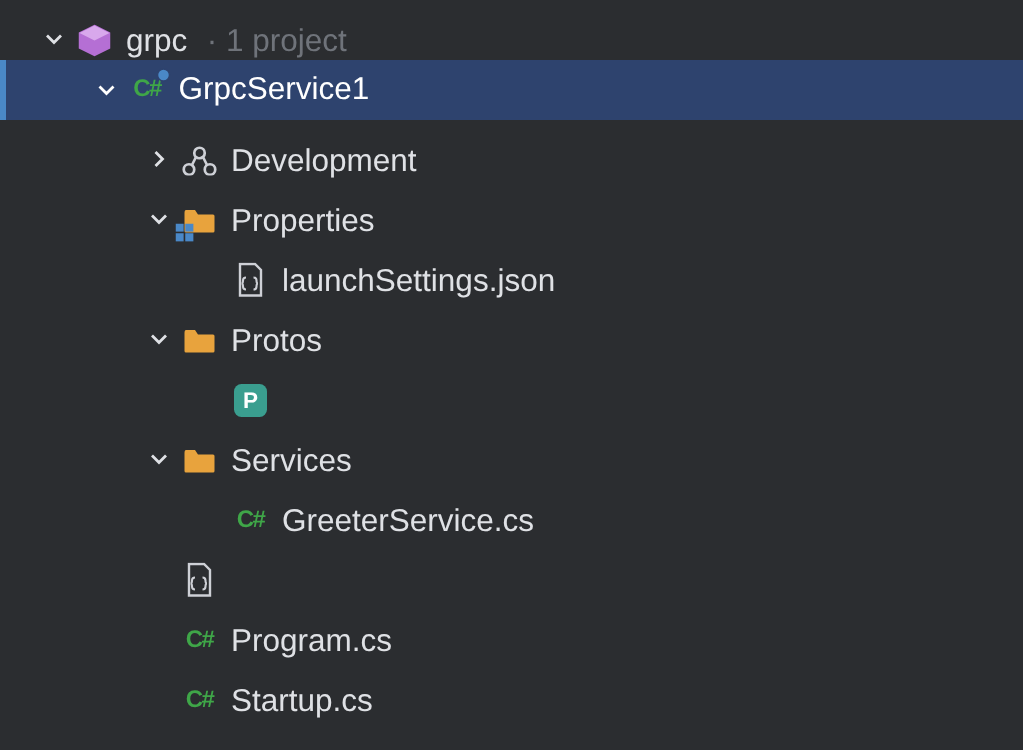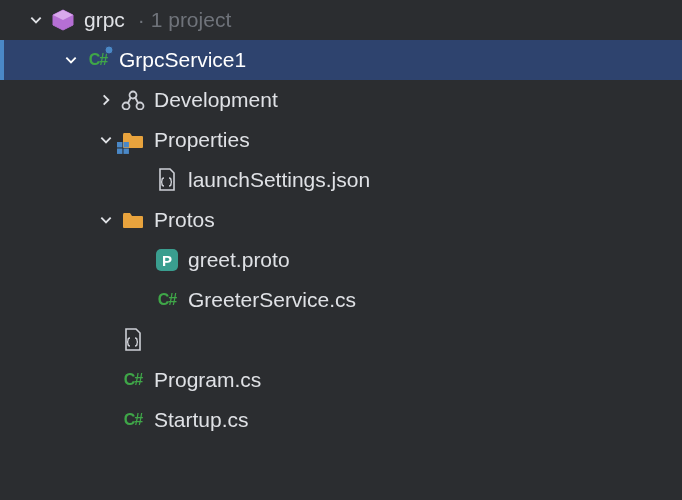--- a/index.html
+++ b/index.html
@@ -19,21 +19,21 @@
     height: 40px;
     white-space: nowrap;
   }
   .row.selected {
     background: #2e436e;
     border-left: 4px solid #4a88c7;
     padding-left: 0;
     margin-left: 0;
   }
   .row.selected .indent-first { width: 53px; }
-  .row:not(.selected) { padding-left: 4px; }
+  .row:not(.selected) { padding-left: 4px; align-items: flex-end; }
   .chevron {
     width: 28px;
     height: 28px;
     display: flex;
     align-items: center;
     justify-content: center;
     flex-shrink: 0;
     cursor: pointer;
   }
   .chevron svg { width: 14px; height: 14px; }
@@ -168,23 +168,36 @@
     </div>
     <span class="label">Protos</span>
   </div>
 
   <div class="row">
     <div class="indent-3"></div>
     <div class="chevron-spacer"></div>
     <div class="icon">
       <div class="p-badge">P</div>
     </div>
-    <span class="label">greet.proto</span>
-  </div>
-
+  </div>
+
+  <div class="row">
+    <div class="indent-2"></div>
+    <div class="chevron">
+      <svg viewBox="0 0 12 12">
+          <path d="M2 4 L6 8 L10 4" stroke="#dfe1e5" stroke-width="1.6" fill="none"></path>
+        </svg>
+    </div>
+    <div class="icon">
+      <svg class="folder-svg" viewBox="0 0 22 18">
+        <path d="M1 4 L1 16 Q1 17 2 17 L20 17 Q21 17 21 16 L21 6 Q21 5 20 5 L10 5 L8 2 L2 2 Q1 2 1 4 Z" fill="#e8a33d"></path>
+      </svg>
+    </div>
+    <span class="label">Services</span>
+  </div>
 
   <div class="row">
     <div class="indent-3"></div>
     <div class="chevron-spacer"></div>
     <div class="icon">
       <span class="cs-text">C#</span>
     </div>
     <span class="label">GreeterService.cs</span>
   </div>
 

